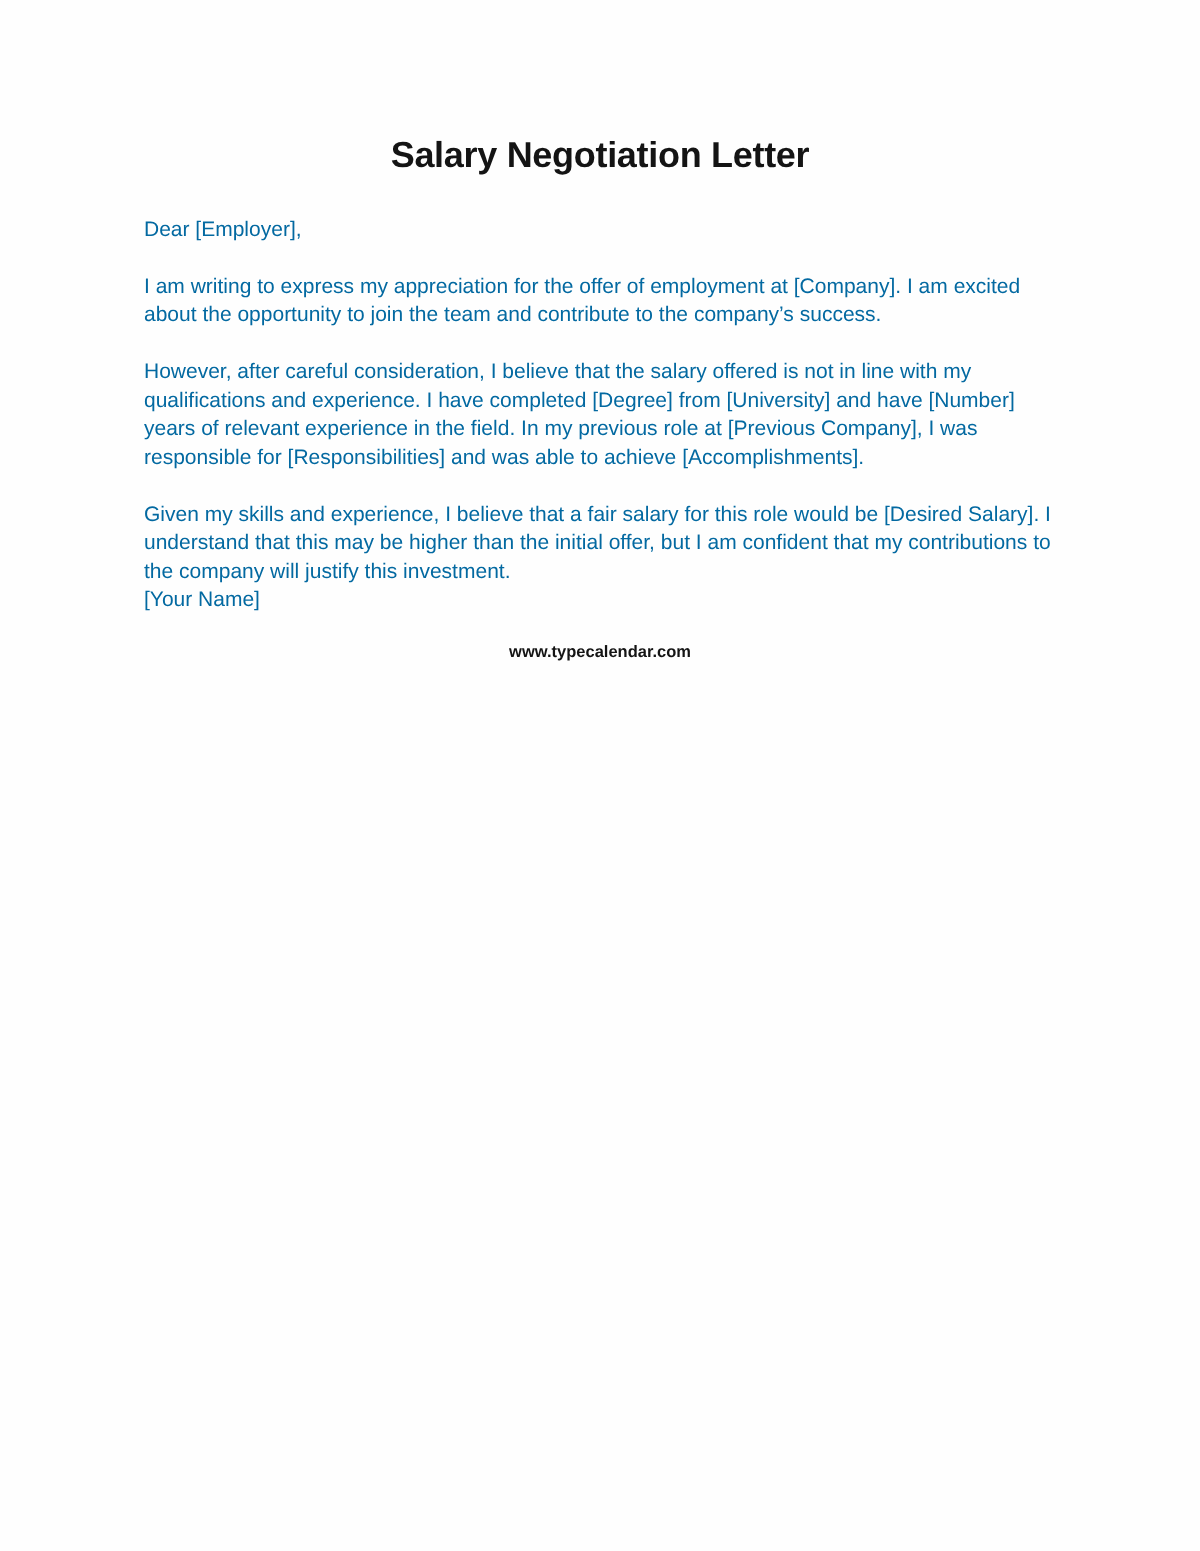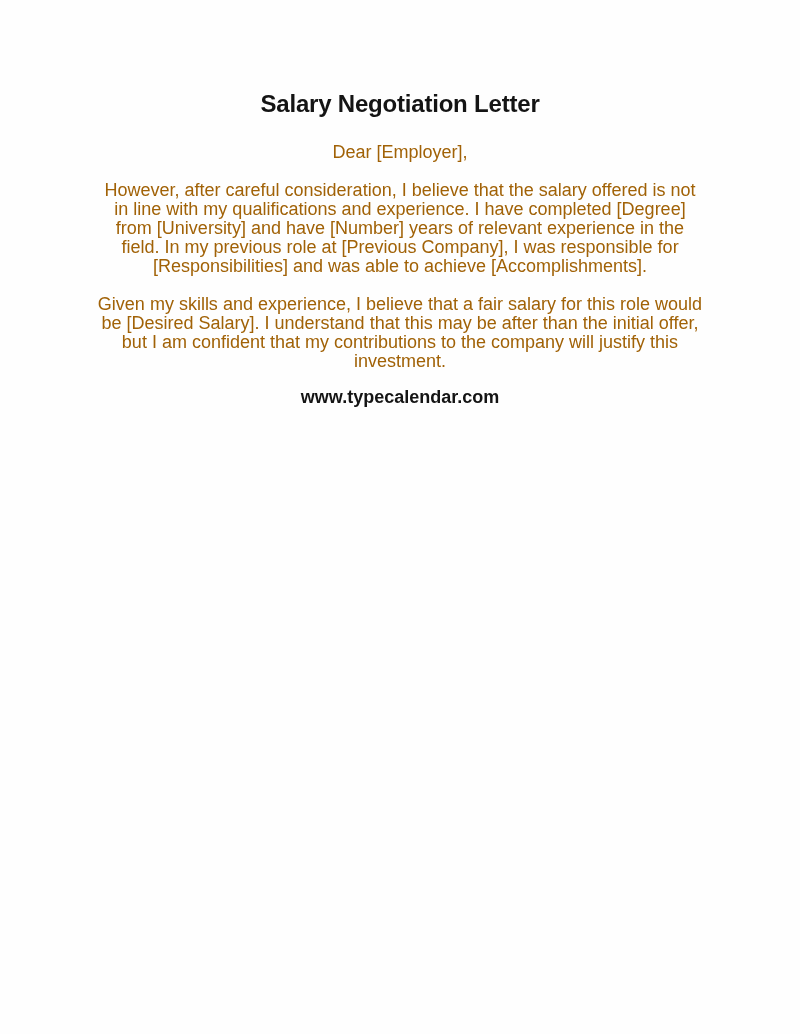--- a/index.html
+++ b/index.html
@@ -25,57 +25,58 @@
     line-height: 1.2;
     text-align: center;
     color: #141414;
     letter-spacing: -0.2px;
   }
   .letter-body {
     margin-top: 24px;
   }
   .letter-body p {
     margin: 19px 0 0 0;
-    font-size: 18px;
+    font-size: 14px;
     line-height: 19px;
-    color: #a16207;
+    color: #0369a1;
     max-width: 612px;
-    text-align: center;
   }
   .letter-body p.salutation {
     margin-top: 0;
   }
   .letter-body p.signature {
     margin-top: 0;
   }
   .doc-footer {
     margin-top: 17px;
     text-align: center;
-    font-size: 18px;
+    font-size: 11px;
     line-height: 19px;
     font-weight: 700;
     color: #141414;
   }
 </style>
 </head>
 <body>
 
 <div class="page">
 
   <h1 class="doc-title">Salary Negotiation Letter</h1>
 
   <div class="letter-body">
 
     <p class="salutation">Dear [Employer],</p>
 
+    <p>I am writing to express my appreciation for the offer of employment at [Company]. I am excited about the opportunity to join the team and contribute to the company’s success.</p>
 
     <p>However, after careful consideration, I believe that the salary offered is not in line with my qualifications and experience. I have completed [Degree] from [University] and have [Number] years of relevant experience in the field. In my previous role at [Previous Company], I was responsible for [Responsibilities] and was able to achieve [Accomplishments].</p>
 
-    <p>Given my skills and experience, I believe that a fair salary for this role would be [Desired Salary]. I understand that this may be after than the initial offer, but I am confident that my contributions to the company will justify this investment.</p>
+    <p>Given my skills and experience, I believe that a fair salary for this role would be [Desired Salary]. I understand that this may be higher than the initial offer, but I am confident that my contributions to the company will justify this investment.</p>
 
 
 
+    <p class="signature">[Your Name]</p>
 
   </div>
 
   <div class="doc-footer">www.typecalendar.com</div>
 
 </div>
 
 </body></html>

